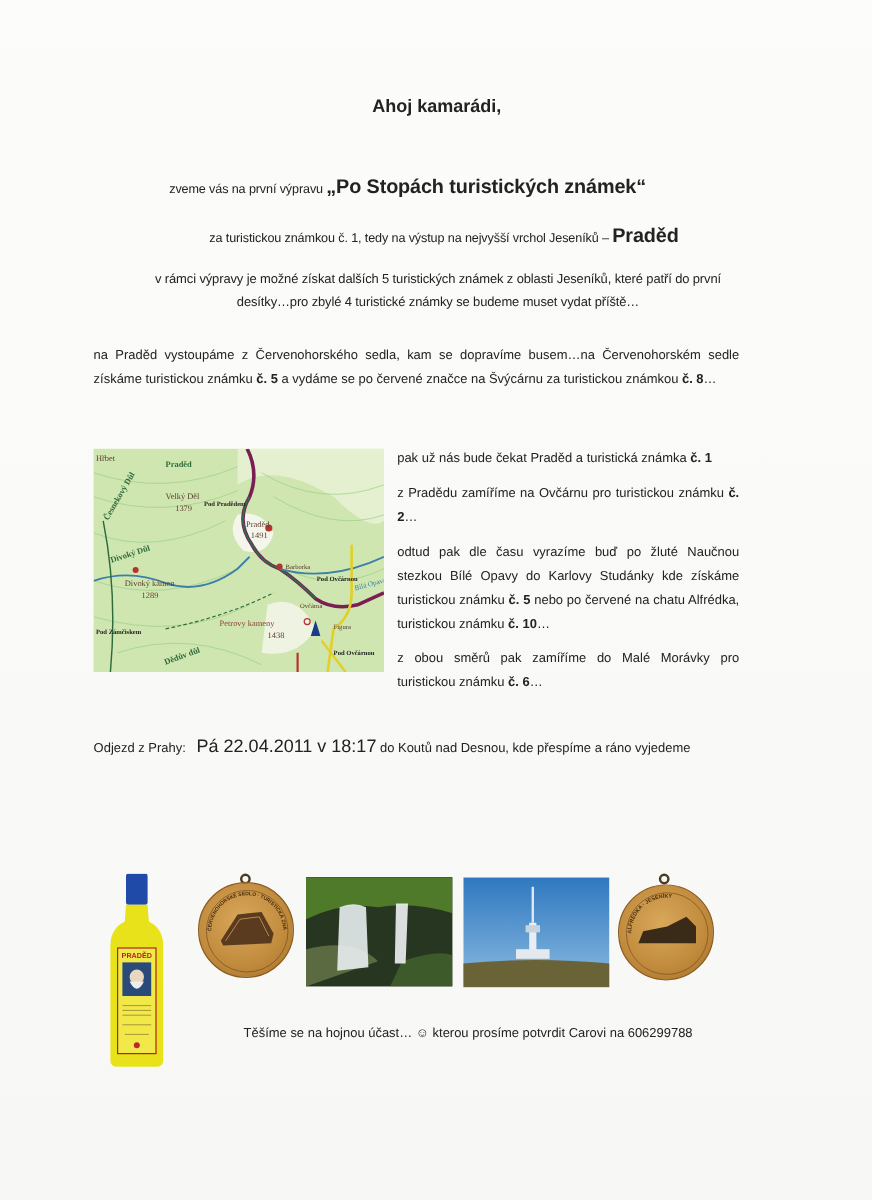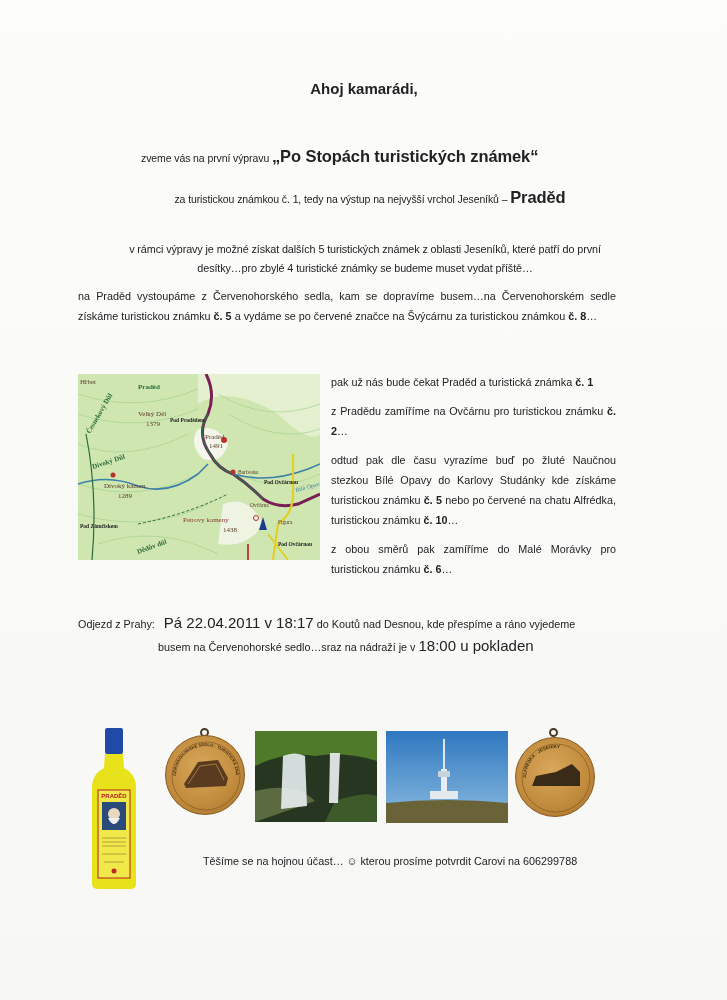--- a/index.html
+++ b/index.html
@@ -30,21 +30,21 @@
   <div class="abs line" style="top:147px; left:141px; width:430px; white-space:nowrap;">
     <span>zveme vás na první výpravu</span>
     <span class="big">„Po Stopách turistických známek“</span>
   </div>
 
   <div class="abs line" style="top:188px; left:130px; width:480px; white-space:nowrap;text-align:center;">
     <span>za turistickou známkou č. 1, tedy na výstup na nejvyšší vrchol Jeseníků –</span>
     <span class="big">Praděd</span>
   </div>
 
-  <div class="abs center line" style="top:240px; left:70px; width:590px; font-size:10.8px; line-height:19px;">
+  <div class="abs center line" style="top:224px; left:70px; width:590px; font-size:10.8px; line-height:19px;">
     <div>v rámci výpravy je možné získat dalších 5 turistických známek z oblasti Jeseníků, které patří do první</div>
     <div>desítky…pro zbylé 4 turistické známky se budeme muset vydat příště…</div>
   </div>
 
   <div class="abs para" style="top:286px; left:78px; width:538px;">
     <span>na Praděd vystoupáme z Červenohorského sedla, kam se dopravíme busem…na Červenohorském sedle získáme turistickou známku</span>
     <span class="b">č. 5</span>
     <span>a vydáme se po červené značce na Švýcárnu za turistickou známkou</span>
     <span class="b">č. 8</span><span>…</span>
   </div>
@@ -126,24 +126,20 @@
       <span class="b">č. 6</span><span>…</span>
     </p>
   </div>
 
   <div class="abs" style="top:614px; left:78px; width:560px; font-size:10.8px; color:#222;">
     <div style="white-space:nowrap;">
       <span>Odjezd z Prahy:</span>
       <span class="mid" style="margin-left:6px;">Pá 22.04.2011 v 18:17</span>
       <span>do Koutů nad Desnou, kde přespíme a ráno vyjedeme</span>
     </div>
-    <div style="white-space:nowrap; margin-left:80px; margin-top:6px;">
-      <span>busem na Červenohorské sedlo…sraz na nádraží je v</span>
-      <span class="mid">18:00 u pokladen</span>
-    </div>
   </div>
 
 
   <div class="img" style="left:90px; top:728px; width:48px; height:162px;">
     <svg width="48" height="162" viewBox="0 0 48 162">
       <rect x="15" y="0" width="18" height="26" rx="2" fill="#1f4aa8"></rect>
       <path d="M15 26 L33 26 L34 40 Q46 46 46 60 L46 156 Q46 161 40 161 L8 161 Q2 161 2 156 L2 60 Q2 46 14 40 Z" fill="#e8e21a"></path>
       <rect x="8" y="62" width="32" height="88" fill="#f1e94a" stroke="#b32222" stroke-width="1"></rect>
       <text x="24" y="70" font-size="6" text-anchor="middle" fill="#b32222" font-weight="bold">PRADĚD</text>
       <rect x="12" y="74" width="24" height="28" fill="#2a4a7a"></rect>

